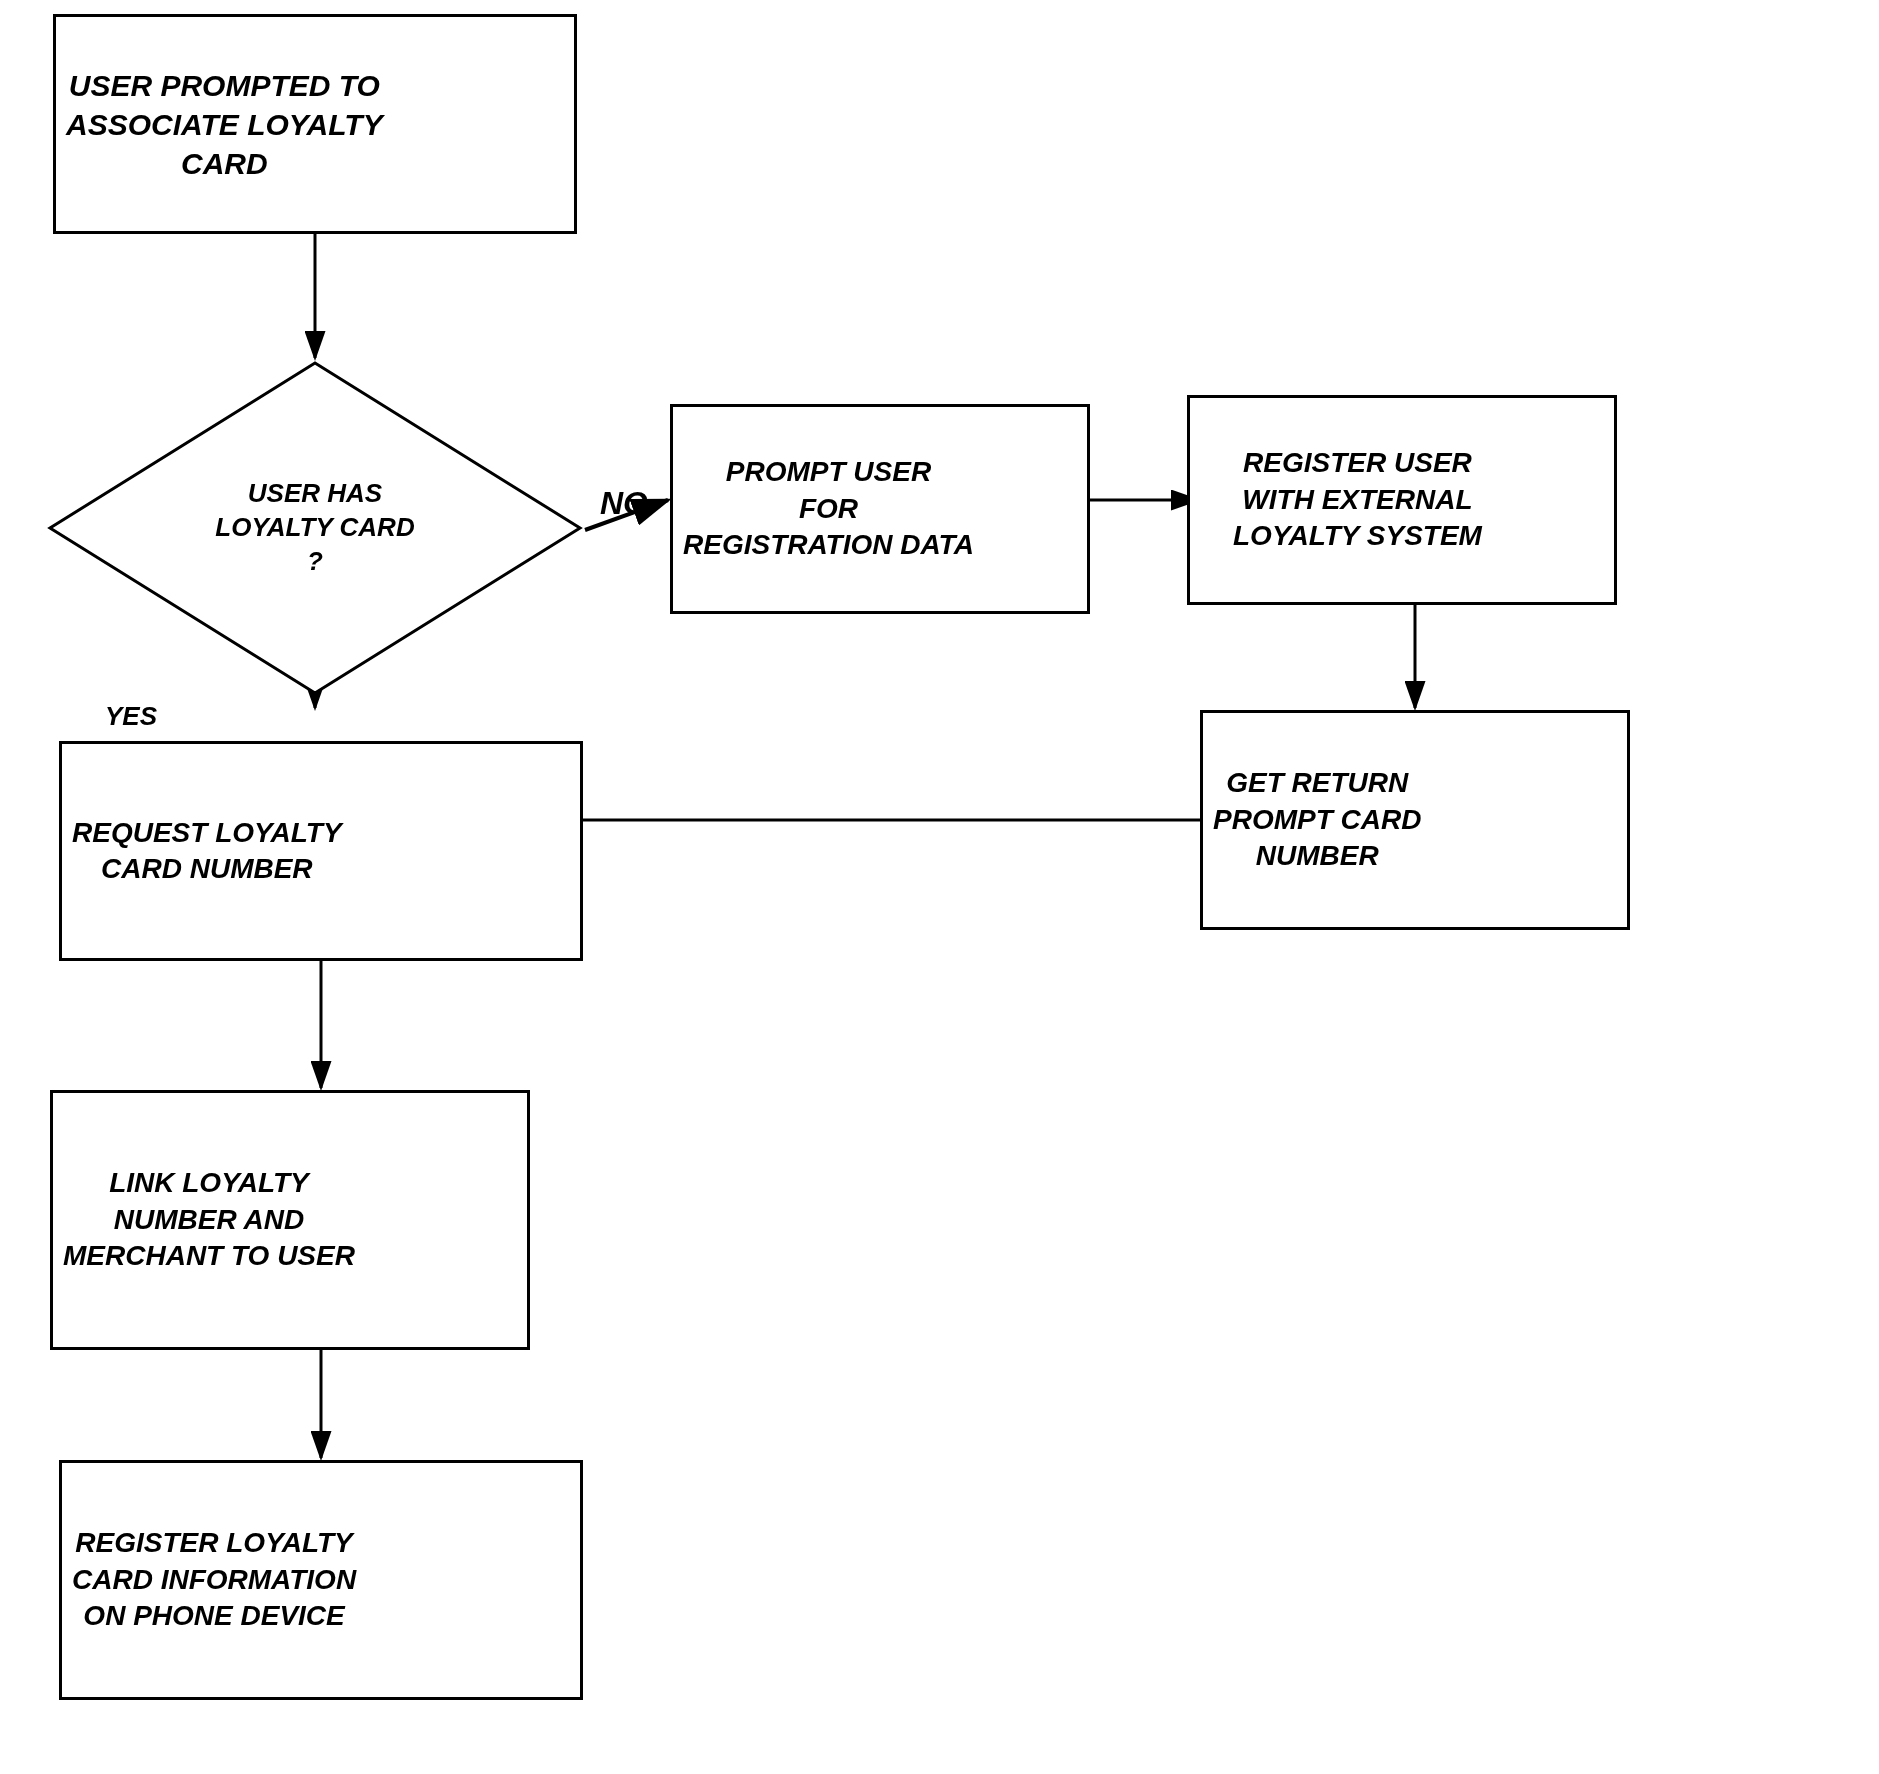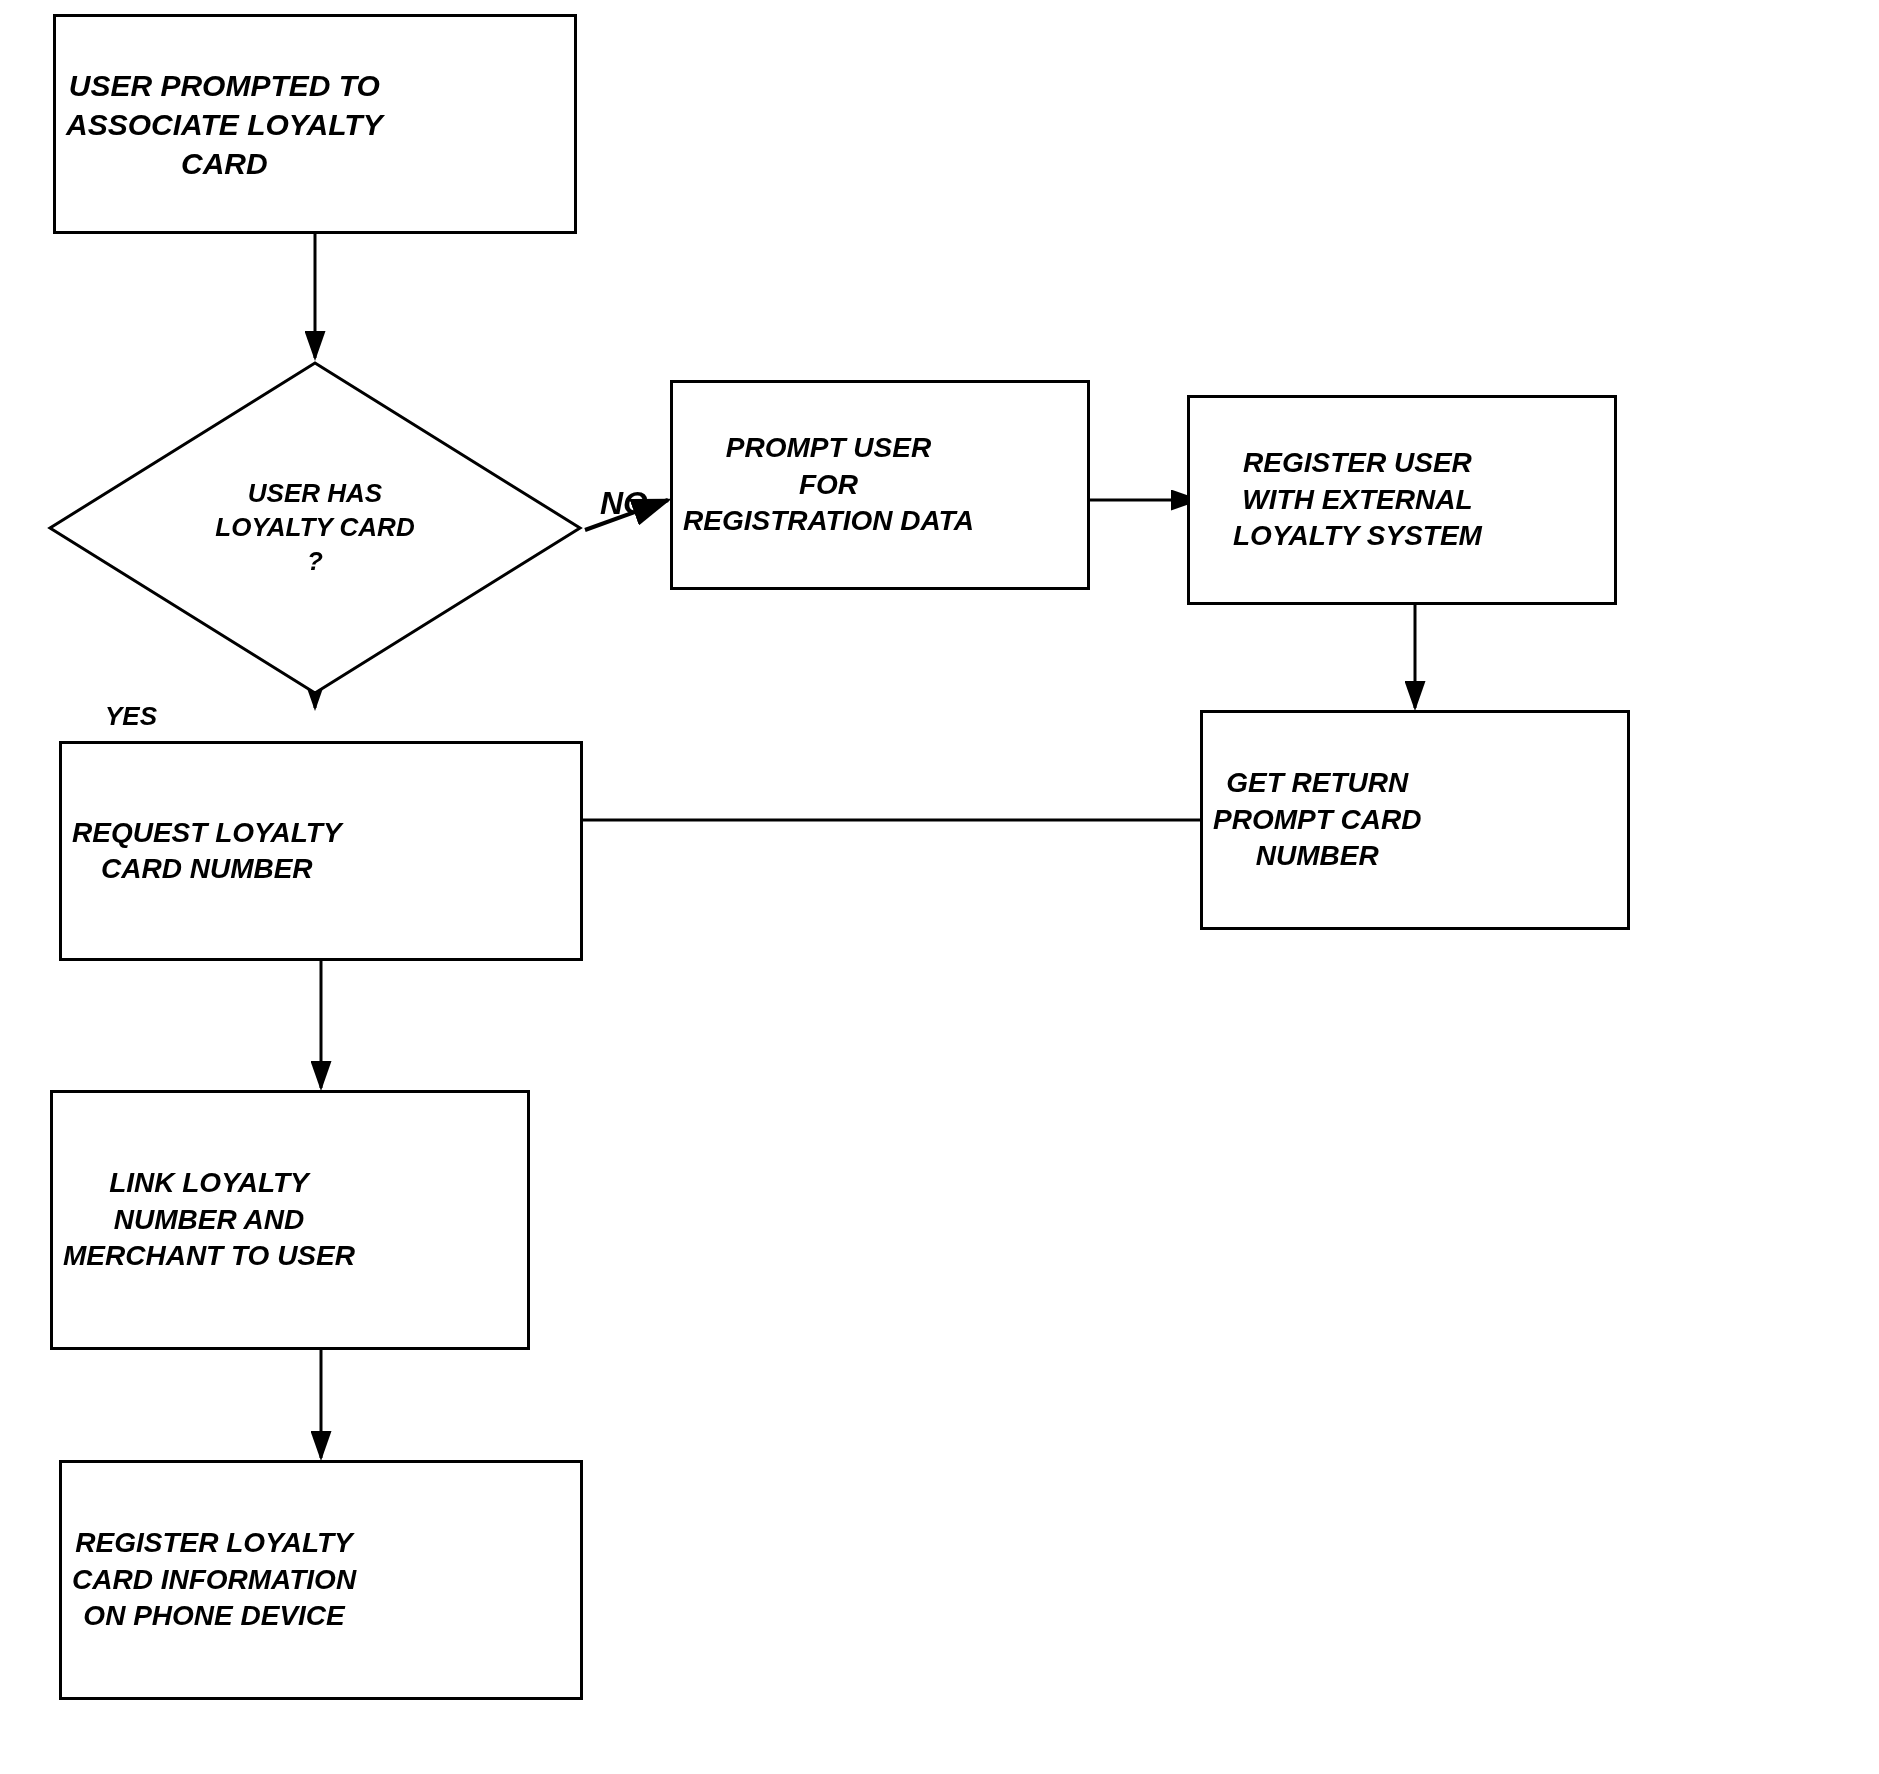--- a/index.html
+++ b/index.html
@@ -104,21 +104,21 @@
   </div>
 
   <div style="position:absolute; left:105px; top:690px; font-weight:900; font-size:26px; font-style:italic;margin-top:11px;">
     <span>YES</span>
   </div>
 
   <div style="position:absolute; left:600px; top:485px; font-weight:900; font-size:32px; font-style:italic;">
     <span>NO</span>
   </div>
 
-  <div class="box" style="left:670px; top:380px; width:420px; height:210px;">
+  <div class="box" style="left:670px; top:404px; width:420px; height:210px;">
     <span style="white-space:pre-line;">PROMPT USER
 FOR
 REGISTRATION DATA</span>
   </div>
 
   <div class="box" style="left:1187px; top:395px; width:430px; height:210px;padding-left:43px;">
     <span style="white-space:pre-line;">REGISTER USER
 WITH EXTERNAL
 LOYALTY SYSTEM</span>
   </div>

